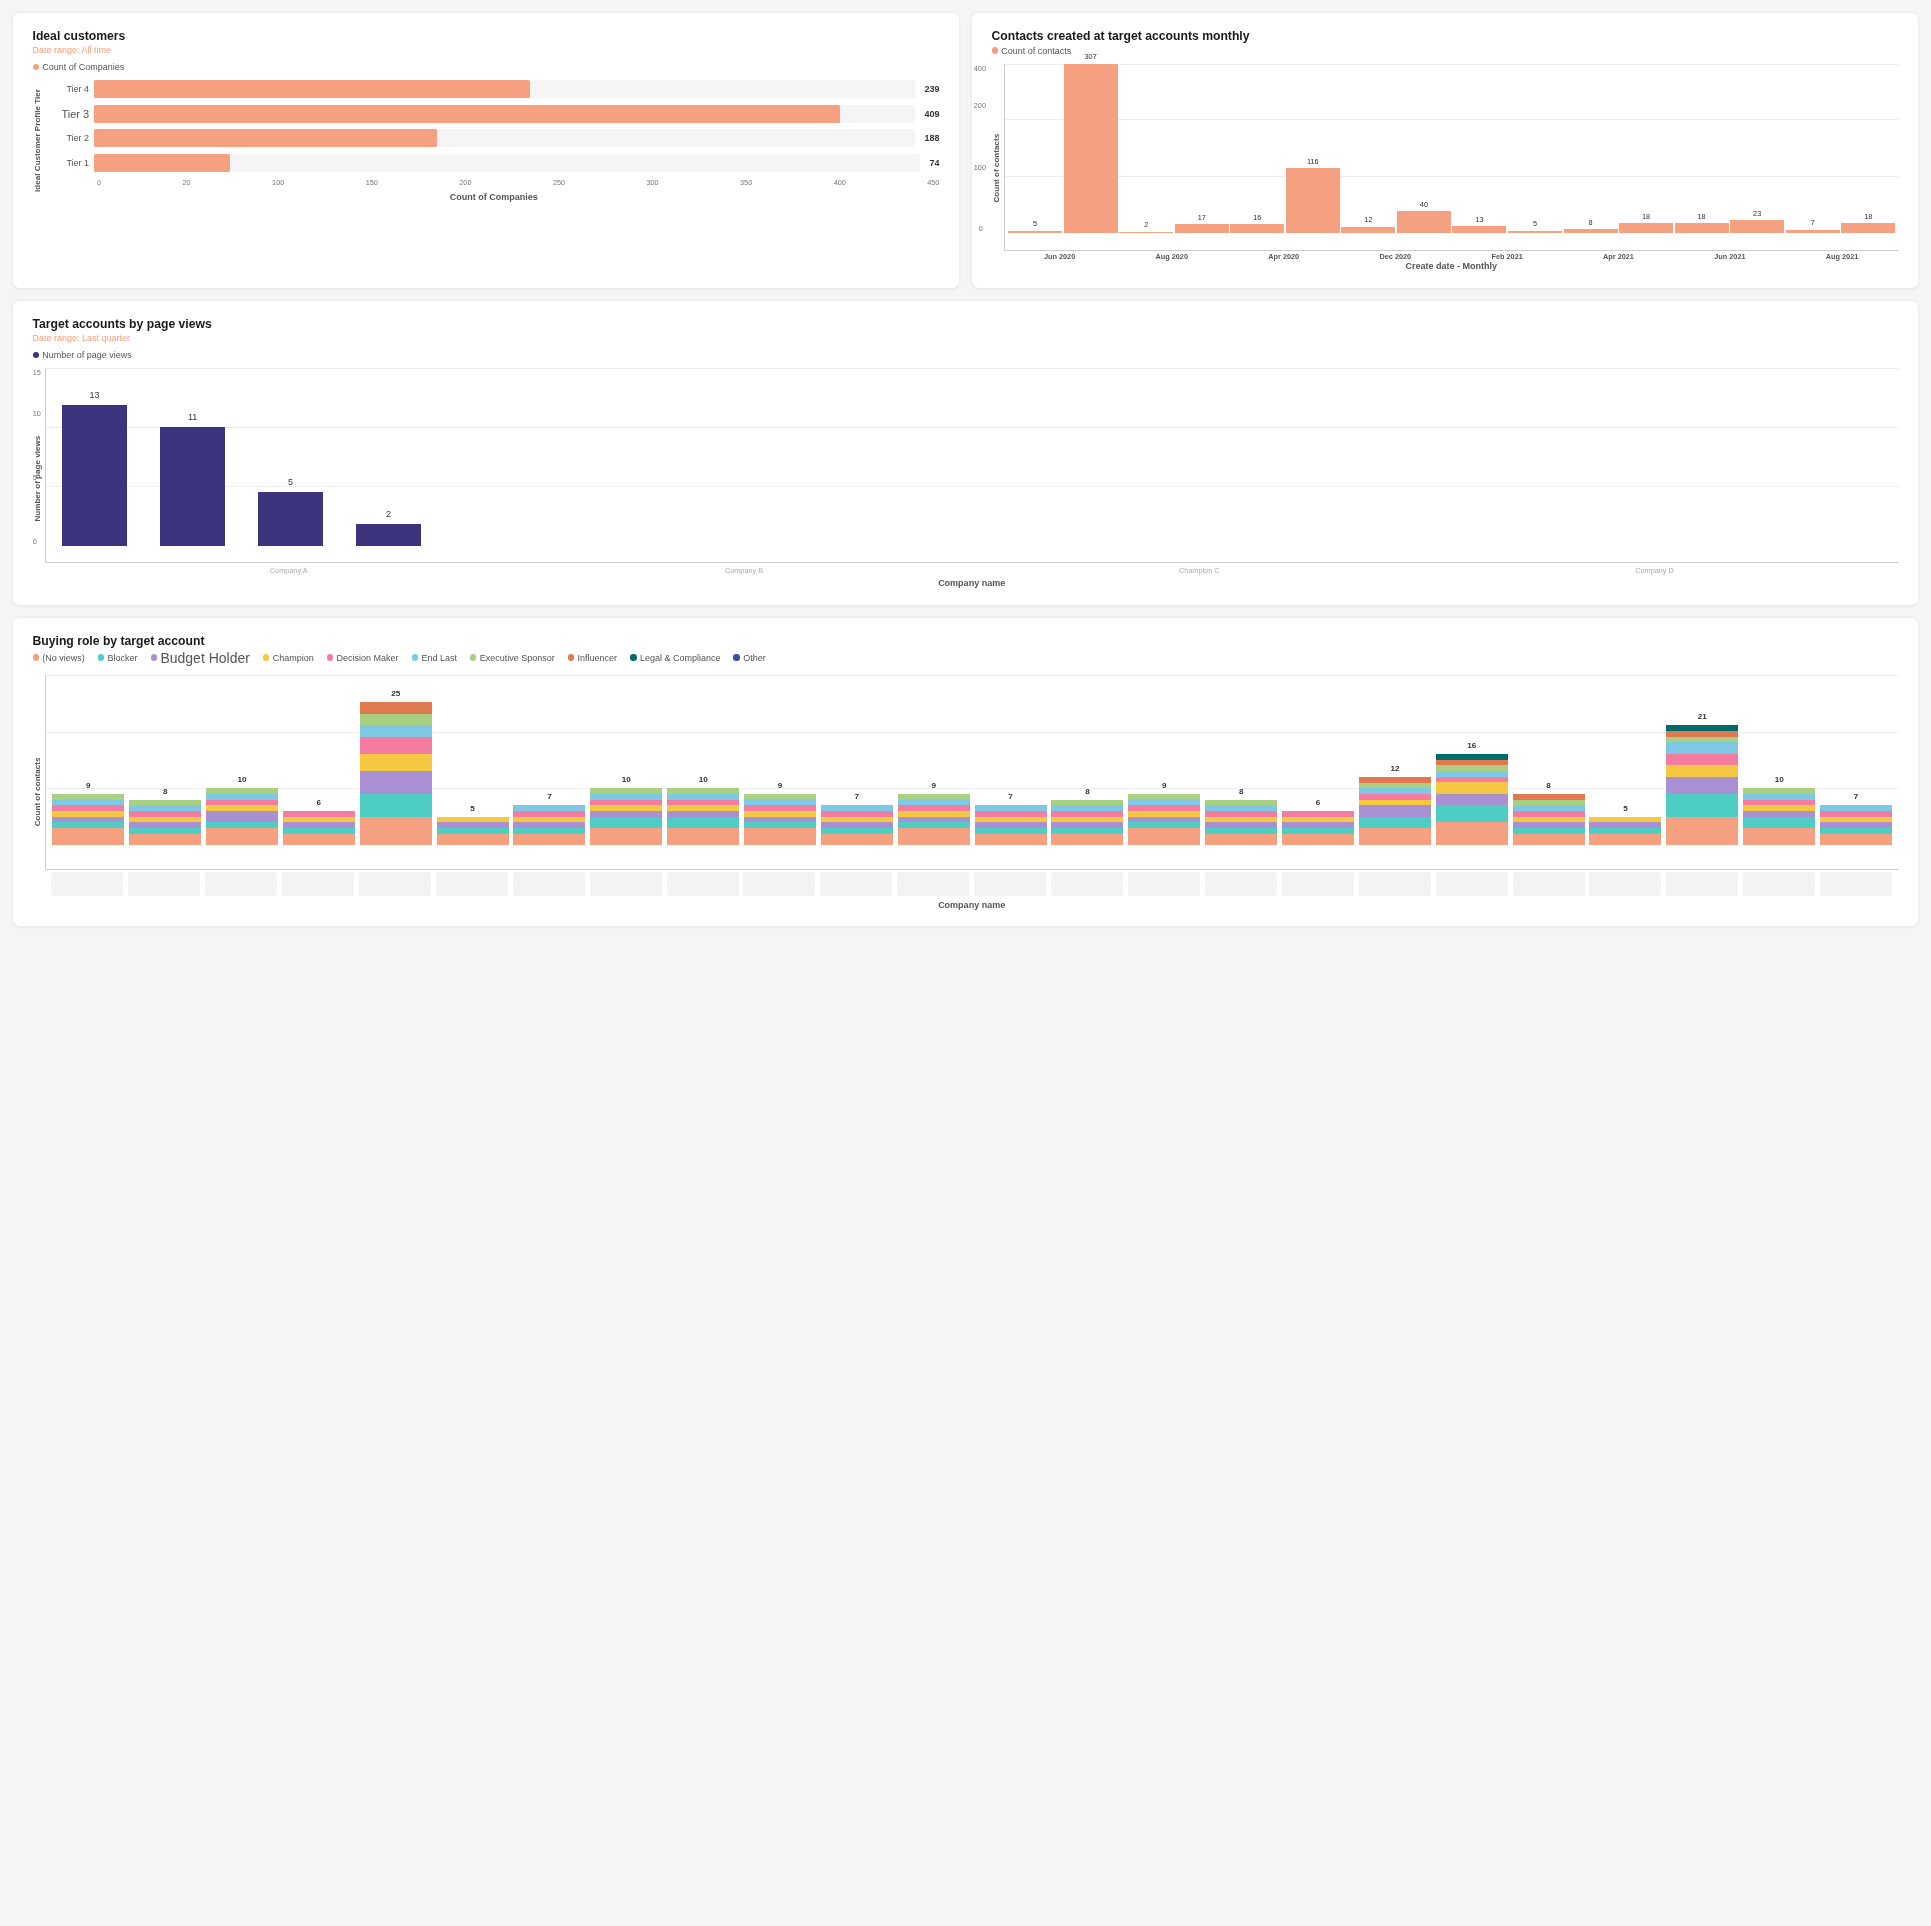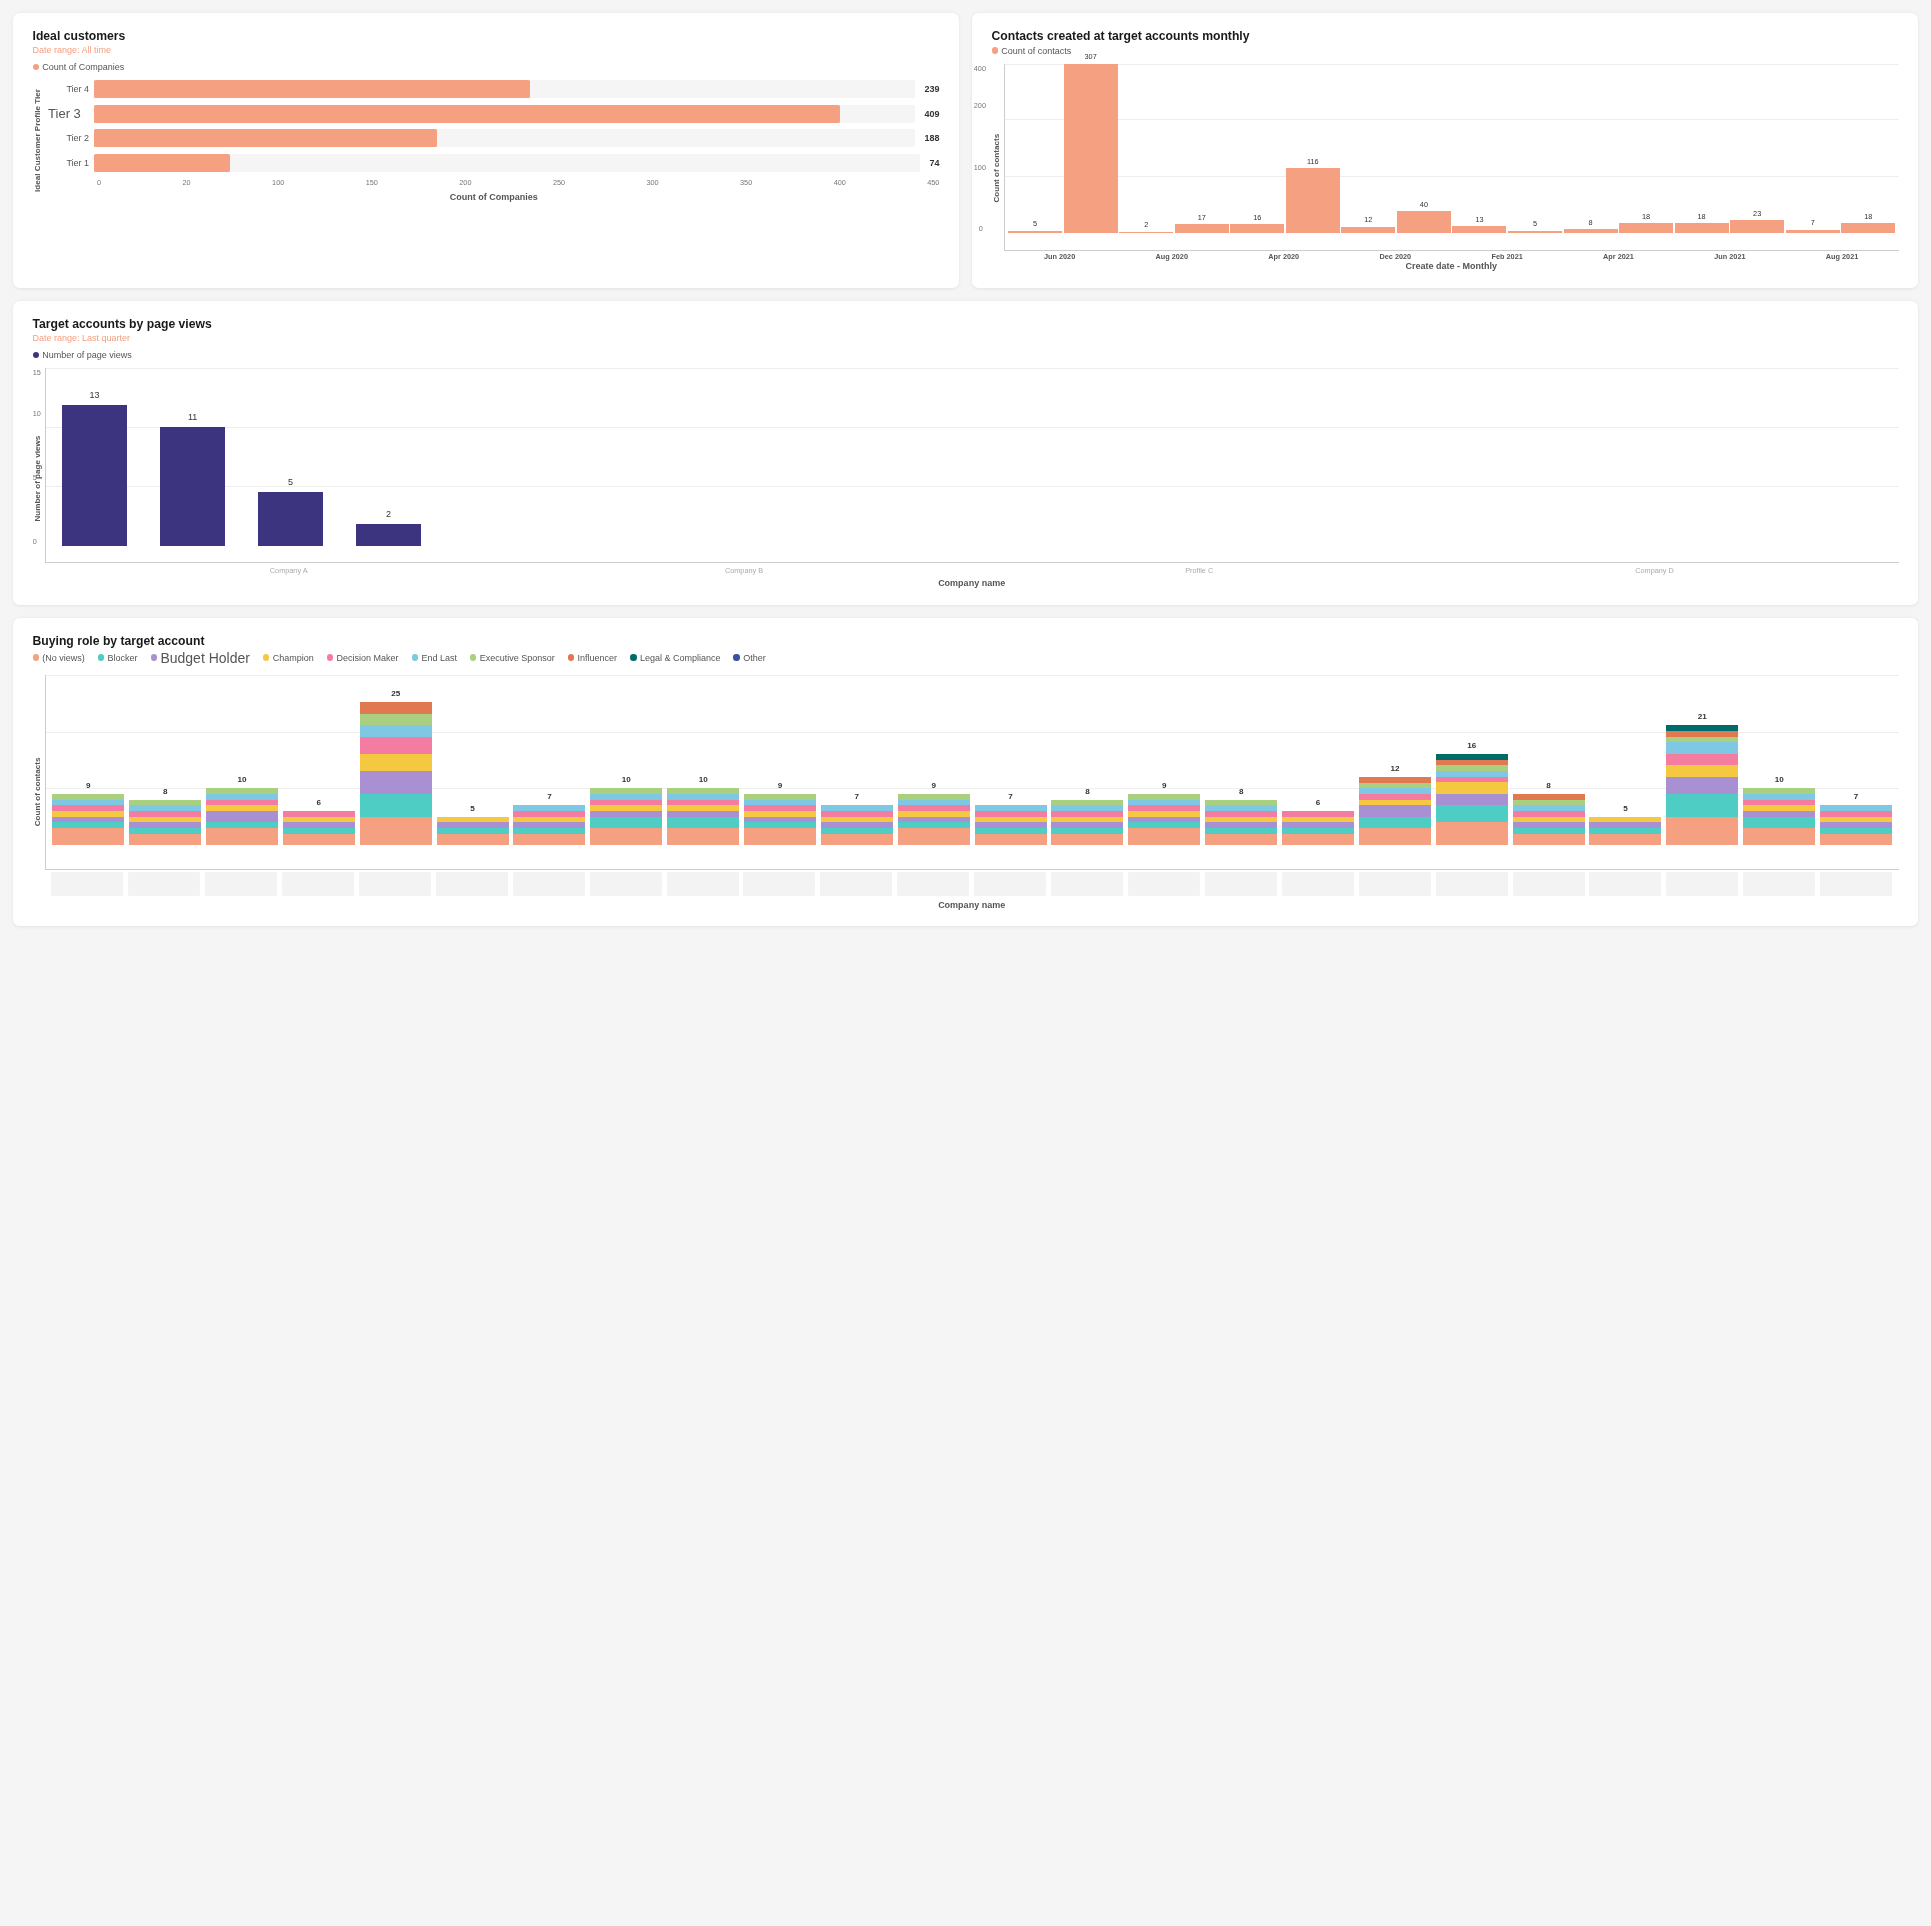--- a/index.html
+++ b/index.html
@@ -94,21 +94,21 @@
 
           <div id="ideal-hbars">
               <div style="display: flex; align-items: center; gap: 4.9px; margin-bottom: 6.5px;">
                 <div style="width: 41px; text-align: right; font-size: 9px; color: rgb(85, 85, 85); flex-shrink: 0;">Tier 4</div>
                 <div style="flex: 1 1 0%; height: 18px; background: rgb(245, 245, 245); border-radius: 1.6px; position: relative;">
                   <div style="height: 100%; background: rgb(245, 160, 128); border-radius: 1.6px; width: 53.1111%;"></div>
                 </div>
                 <span style="font-size: 9px; font-weight: 600; color: rgb(51, 51, 51); margin-left: 4.9px;">239</span>
               </div>
               <div style="display: flex; align-items: center; gap: 4.9px; margin-bottom: 6.5px;">
-                <div style="width: 41px; font-size: 13px; color: rgb(85, 85, 85); flex-shrink: 0;">Tier 3</div>
+                <div style="width: 41px; text-align: right; font-size: 11px; color: rgb(85, 85, 85); flex-shrink: 0;">Tier 3</div>
                 <div style="flex: 1 1 0%; height: 18px; background: rgb(245, 245, 245); border-radius: 1.6px; position: relative;">
                   <div style="height: 100%; background: rgb(245, 160, 128); border-radius: 1.6px; width: 90.8889%;"></div>
                 </div>
                 <span style="font-size: 9px; font-weight: 600; color: rgb(51, 51, 51); margin-left: 4.9px;">409</span>
               </div>
               <div style="display: flex; align-items: center; gap: 4.9px; margin-bottom: 6.5px;">
                 <div style="width: 41px; text-align: right; font-size: 9px; color: rgb(85, 85, 85); flex-shrink: 0;">Tier 2</div>
                 <div style="flex: 1 1 0%; height: 18px; background: rgb(245, 245, 245); border-radius: 1.6px; position: relative;">
                   <div style="height: 100%; background: rgb(245, 160, 128); border-radius: 1.6px; width: 41.7778%;"></div>
                 </div>
@@ -295,21 +295,21 @@
               </div>
               <div style="background: rgb(61, 52, 128); width: 65px; height: 22px; position: relative; flex-shrink: 0;">
                 <span style="position: absolute; top: -14.7px; left: 50%; transform: translateX(-50%); font-size: 9px; color: rgb(51, 51, 51);">2</span>
               </div>
             </div>
         </div>
 
         <div id="pv-x-labels" style="display:flex;justify-content:space-around;padding:0 16.3px;margin-top:3.3px;">
             <div style="font-size: 7.3px; color: rgb(170, 170, 170); text-align: center; width: 65px; flex-shrink: 0;">Company A</div>
             <div style="font-size: 7.3px; color: rgb(170, 170, 170); text-align: center; width: 65px; flex-shrink: 0;">Company B</div>
-            <div style="font-size: 7.3px; color: rgb(170, 170, 170); text-align: center; width: 65px; flex-shrink: 0;">Profile C</div>
+            <div style="font-size: 7.3px; color: rgb(170, 170, 170); text-align: center; width: 65px; flex-shrink: 0;">Champion C</div>
             <div style="font-size: 7.3px; color: rgb(170, 170, 170); text-align: center; width: 65px; flex-shrink: 0;">Company D</div>
           </div>
         <div style="text-align:center;font-size:9px;font-weight:600;color:#555;margin-top:3.3px;">Company name</div>
       </div>
     </div>
   </div>
 
   <div class="card">
     <div class="card-title">Buying role by target account</div>
     <div class="legend-row" id="buying-legend">

